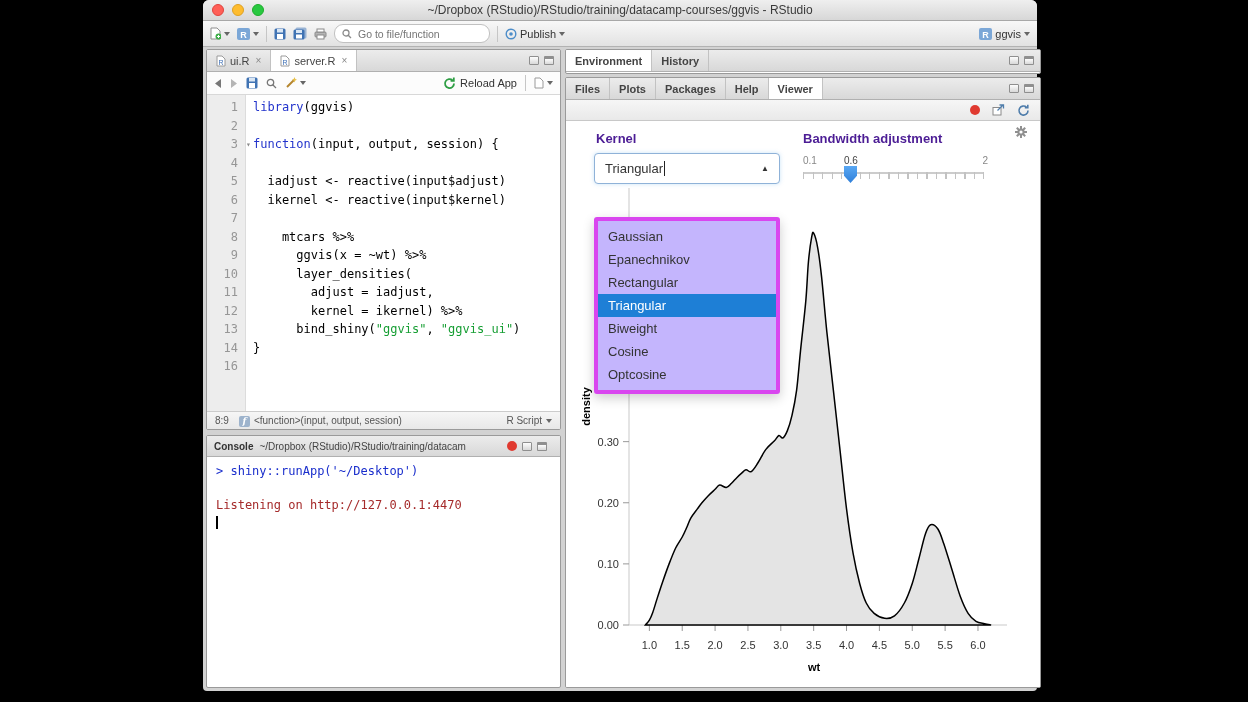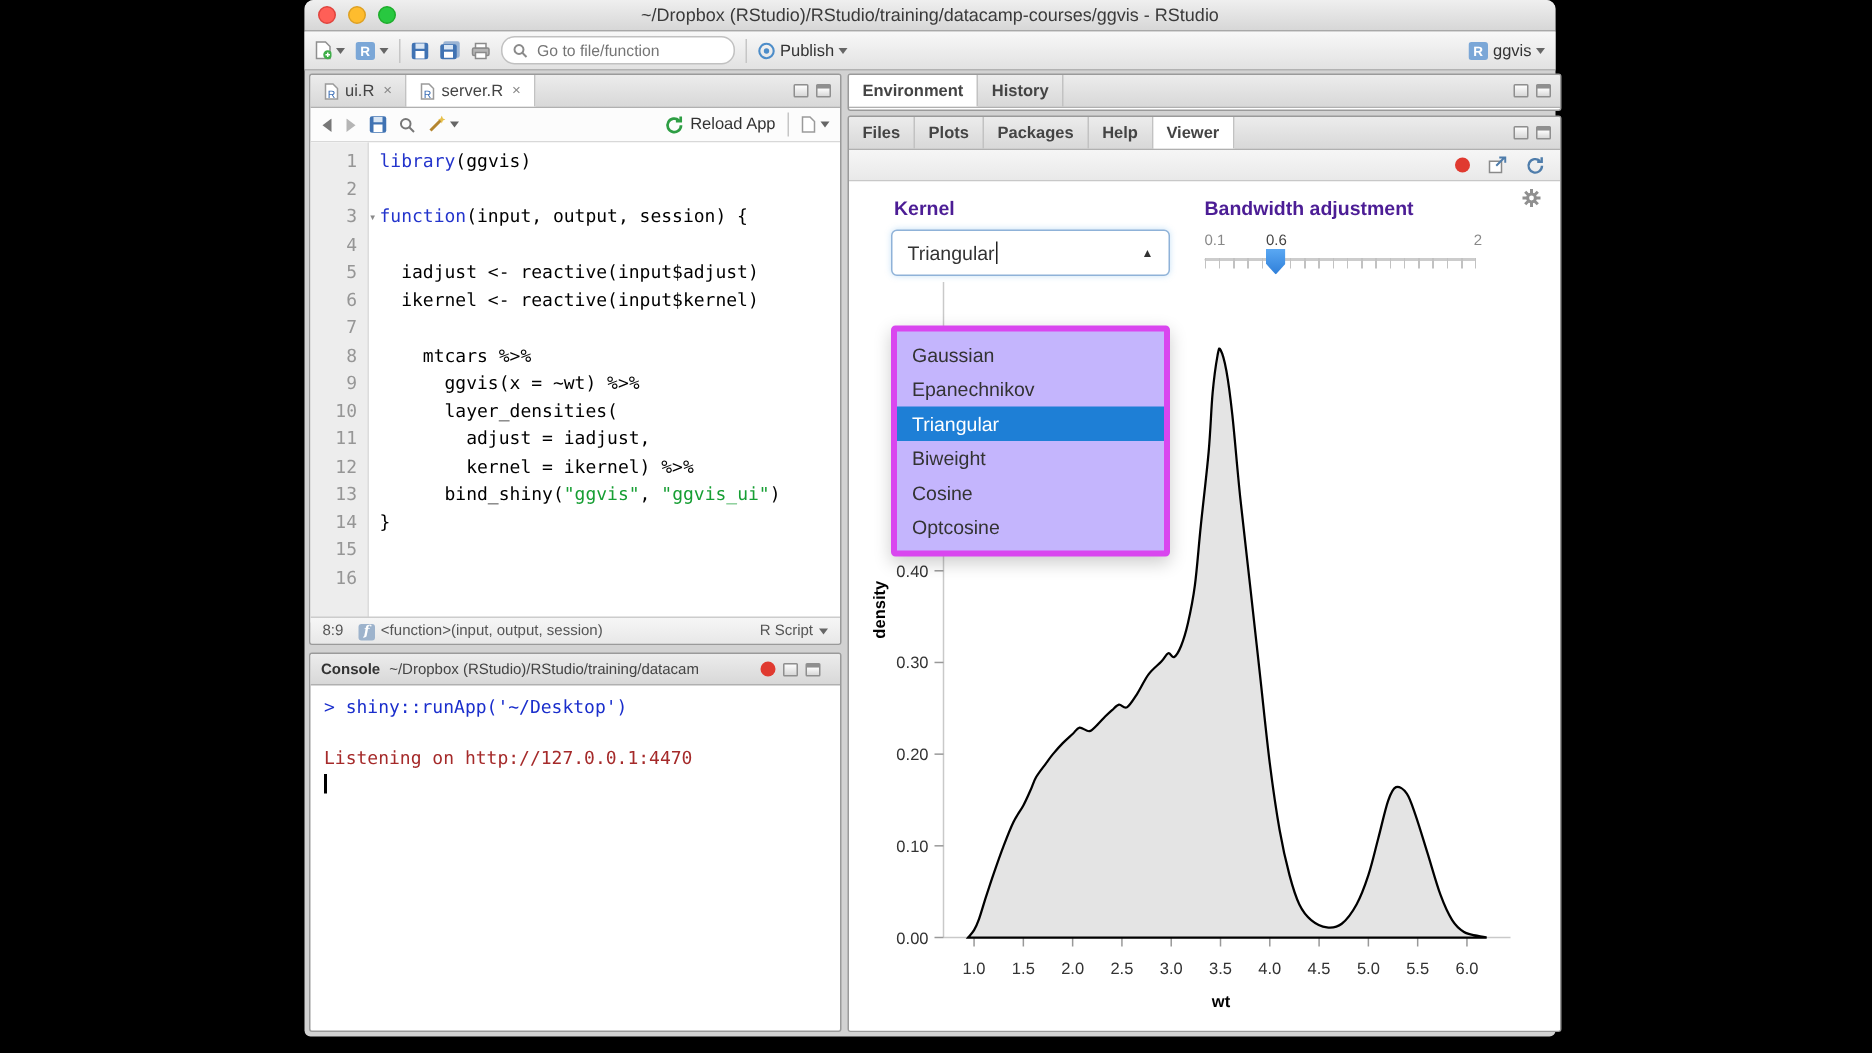--- a/index.html
+++ b/index.html
@@ -290,21 +290,20 @@
           <div class="code-row"><span class="lnum">5</span><span class="code-text"><span class="">  iadjust &lt;- reactive(input$adjust)</span></span></div>
           <div class="code-row"><span class="lnum">6</span><span class="code-text"><span class="">  ikernel &lt;- reactive(input$kernel)</span></span></div>
           <div class="code-row"><span class="lnum">7</span><span class="code-text"></span></div>
           <div class="code-row"><span class="lnum">8</span><span class="code-text"><span class="">    mtcars %&gt;%</span></span></div>
           <div class="code-row"><span class="lnum">9</span><span class="code-text"><span class="">      ggvis(x = ~wt) %&gt;%</span></span></div>
           <div class="code-row"><span class="lnum">10</span><span class="code-text"><span class="">      layer_densities(</span></span></div>
           <div class="code-row"><span class="lnum">11</span><span class="code-text"><span class="">        adjust = iadjust,</span></span></div>
           <div class="code-row"><span class="lnum">12</span><span class="code-text"><span class="">        kernel = ikernel) %&gt;%</span></span></div>
           <div class="code-row"><span class="lnum">13</span><span class="code-text"><span class="">      bind_shiny(</span><span class="tok-str">"ggvis"</span><span class="">, </span><span class="tok-str">"ggvis_ui"</span><span class="">)</span></span></div>
           <div class="code-row"><span class="lnum">14</span><span class="code-text"><span class="">}</span></span></div>
-          <div class="code-row"><span class="lnum">15</span><span class="code-text"></span></div>
           <div class="code-row"><span class="lnum">16</span><span class="code-text"></span></div>
         </div>
     </div>
     <div class="statusbar">
       <span>8:9</span>
       <span><span class="ficon">f</span><span>&lt;function&gt;(input, output, session)</span></span>
       <span class="right">
         <span>R Script</span>
         <span class="cdown"></span>
       </span>
@@ -451,20 +450,21 @@
             <text class="tick" x="43" y="201.52447552447552" text-anchor="end">0.40</text>
             <path d="M 69.42984014209591 442 L 69.42984014209591 442 C 70.08703374777974,441.1850815850816 72.16814683244523,439.14778554778553 73.37300177619893,437.1104895104895 C 74.57785671995263,435.0731934731935 75.34458259325045,433.44335664335665 76.65896980461812,429.7762237762238 C 77.9733570159858,426.1090909090909 79.61634103019539,420.2009324009324 81.25932504440497,415.10769230769233 C 82.90230905861456,410.01445221445226 84.54529307282414,404.9212121212121 86.51687388987565,399.2167832167832 C 88.48845470692717,393.5123543123543 90.89816459443458,386.58554778554776 93.08880994671404,380.8811188811189 C 95.2794552989935,375.17668997669 97.47010065127293,369.472261072261 99.66074600355239,364.99020979020975 C 101.85139135583185,360.5081585081585 104.37063351095323,357.4522144522145 106.23268206039076,353.9888111888112 C 108.09473060982829,350.52540792540793 109.40911782119596,347.36759906759903 110.83303730017761,344.2097902097902 C 112.25695677915925,341.05198135198134 113.02368265245707,338.09790209790214 114.77619893428063,335.0419580419581 C 116.52871521610419,331.98601398601403 119.48608644168146,328.4207459207459 121.348134991119,325.87412587412587 C 123.21018354055653,323.32750582750583 124.08644168146833,322.0032634032634 125.94849023090586,319.76223776223776 C 127.81053878034339,317.5212121212121 130.32978093546475,314.6689976689977 132.52042628774421,312.42797202797203 C 134.71107164002368,310.1869463869464 137.23031379514504,308.04778554778557 139.09236234458257,306.3160839160839 C 140.9544108940201,304.5843822843823 141.8306690349319,302.3433566433566 143.69271758436943,302.0377622377622 C 145.55476613380696,301.73216783216776 148.2930728241563,304.78811188811187 150.26465364120781,304.4825174825175 C 152.23623445825933,304.1769230769231 153.76968620485493,301.83403263403267 155.5222024866785,300.2041958041958 C 157.27471876850208,298.574358974359 159.13676731793961,296.3333333333333 160.7797513321492,294.70349650349647 C 162.4227353463588,293.0736596736596 163.8466548253404,291.74941724941726 165.38010657193604,290.42517482517485 C 166.91355831853167,289.10093240093244 168.33747779751334,287.0636363636364 169.98046181172293,286.758041958042 C 171.62344582593252,286.45244755244755 173.26642984014205,289.7121212121212 175.23801065719357,288.59160839160836 C 177.2095914742451,287.47109557109553 179.40023682652455,283.7020979020979 181.80994671403195,280.034965034965 C 184.21965660153936,276.36783216783215 186.9579632918887,270.25594405594404 189.696269982238,266.5888111888112 C 192.4345766725873,262.9216783216783 196.0491415038484,260.3750582750583 198.23978685612786,258.03216783216783 C 200.43043220840732,255.68927738927738 201.4162226169331,253.04079254079252 202.84014209591476,252.5314685314685 C 204.2640615748964,252.0221445221445 205.3593842510361,255.7911421911422 206.78330373001774,254.97622377622378 C 208.20722320899938,254.16130536130535 209.850207223209,251.4109557109557 211.3836589698046,247.64195804195802 C 212.9171107164002,243.87296037296034 214.4505624629958,239.08531468531467 215.98401420959144,232.36223776223775 C 217.51746595618707,225.63916083916084 219.16044997039668,218.1011655011655 220.58436944937833,207.3034965034965 C 222.00828892835997,196.50582750582748 222.9940793368857,182.4484848484848 224.5275310834813,167.57622377622374 C 226.0609828300769,152.70396270396267 228.47069271758437,132.8403263403263 229.78507992895203,118.06993006993002 C 231.0994671403197,103.29953379953376 231.4280639431616,89.64965034965033 232.41385435168735,78.95384615384614 C 233.3996447602131,68.25804195804196 234.82356423919475,58.6827505827506 235.69982238010655,53.89510489510491 C 236.57608052101835,49.107459207459215 236.6856127886323,48.496270396270354 237.67140319715807,50.22797202797199 C 238.65719360568383,51.95967365967362 240.30017761989342,57.052913752913746 241.61456483126108,64.28531468531469 C 242.92895204262874,71.51771561771564 244.02427471876845,79.565034965035 245.55772646536408,93.62237762237766 C 247.09117821195971,107.67972027972031 248.8436944937833,129.68251748251748 250.8152753108348,148.6293706293706 C 252.78685612788632,167.57622377622374 255.1965660153937,187.64358974358973 257.38721136767316,207.3034965034965 C 259.5778567199526,226.96340326340325 261.7685020722321,246.82703962703962 263.9591474245115,266.5888111888112 C 266.14979277679095,286.35058275058276 268.34043812907044,308.5571095571095 270.53108348134987,325.87412587412587 C 272.7217288336293,343.1911421911422 274.9123741859088,358.0634032634033 277.1030195381882,370.4909090909091 C 279.29366489046765,382.9184149184149 281.48431024274714,392.18811188811185 283.67495559502663,400.4391608391608 C 285.8656009473061,408.6902097902098 287.8371817643576,415.00582750582754 290.246891651865,419.9972027972028 C 292.6566015393724,424.9885780885781 295.06631142687974,427.84079254079256 298.133214920071,430.3874125874126 C 301.20011841326226,432.93403263403263 305.2528123149793,434.86946386946386 308.64831261101244,435.2769230769231 C 312.0438129070456,435.6843822843823 315.22024866785085,435.3787878787879 318.50621669627003,432.83216783216784 C 321.7921847246892,430.2855477855478 325.40674955595017,425.3960372960373 328.36412078152745,419.9972027972028 C 331.3214920071047,414.5983682983683 333.84073416222617,407.77342657342655 336.2504440497336,400.4391608391608 C 338.660153937241,393.1048951048951 340.63173475429244,384.24265734265737 342.82238010657187,375.9916083916084 C 345.0130254588513,367.7405594405594 347.42273534635876,356.6372960372961 349.3943161634103,350.93286713286716 C 351.3658969804618,345.2284382284382 352.57075192421553,342.5799533799534 354.651865008881,341.76503496503494 C 356.7329780935464,340.9501165501165 359.6903493191237,342.8855477855478 361.88099467140313,346.0433566433566 C 364.07164002368256,349.20116550116546 365.4955595026643,354.090675990676 367.79573712255774,360.71188811188813 C 370.09591474245116,367.33310023310025 372.94375370041445,377.0102564102564 375.68206039076375,385.77062937062936 C 378.42036708111306,394.53100233100236 381.4872705743043,405.8379953379954 384.2255772646536,413.2741258741259 C 386.9638839550029,420.7102564102564 389.4831261101243,426.2109557109557 392.11190053285964,430.3874125874126 C 394.74067495559495,434.5638694638695 397.25991711071634,436.6011655011655 399.99822380106565,438.33286713286714 C 402.73653049141495,440.0645687645688 406.0224985198342,440.16643356643357 408.5417406749556,440.7776223776224 C 411.06098283007697,441.3888111888112 414.0183540556542,441.7962703962704 415.11367673179393,442 L 415.11367673179393 442 Z" fill="#e4e4e4" stroke="#000000" stroke-width="1.5"></path>
             <text class="axis-title" x="238" y="488" text-anchor="middle">wt</text>
             <text class="axis-title" transform="translate(14,223.5) rotate(-90)" text-anchor="middle">density</text>
           </svg>
       </div>
 
       <div class="dropdown">
         <div class="dd-item">Gaussian</div>
         <div class="dd-item">Epanechnikov</div>
+        <div class="dd-item">Rectangular</div>
         <div class="dd-item active">Triangular</div>
         <div class="dd-item">Biweight</div>
         <div class="dd-item">Cosine</div>
         <div class="dd-item">Optcosine</div>
       </div>
     </div>
   </div>
 </div>
 
 </body></html>

